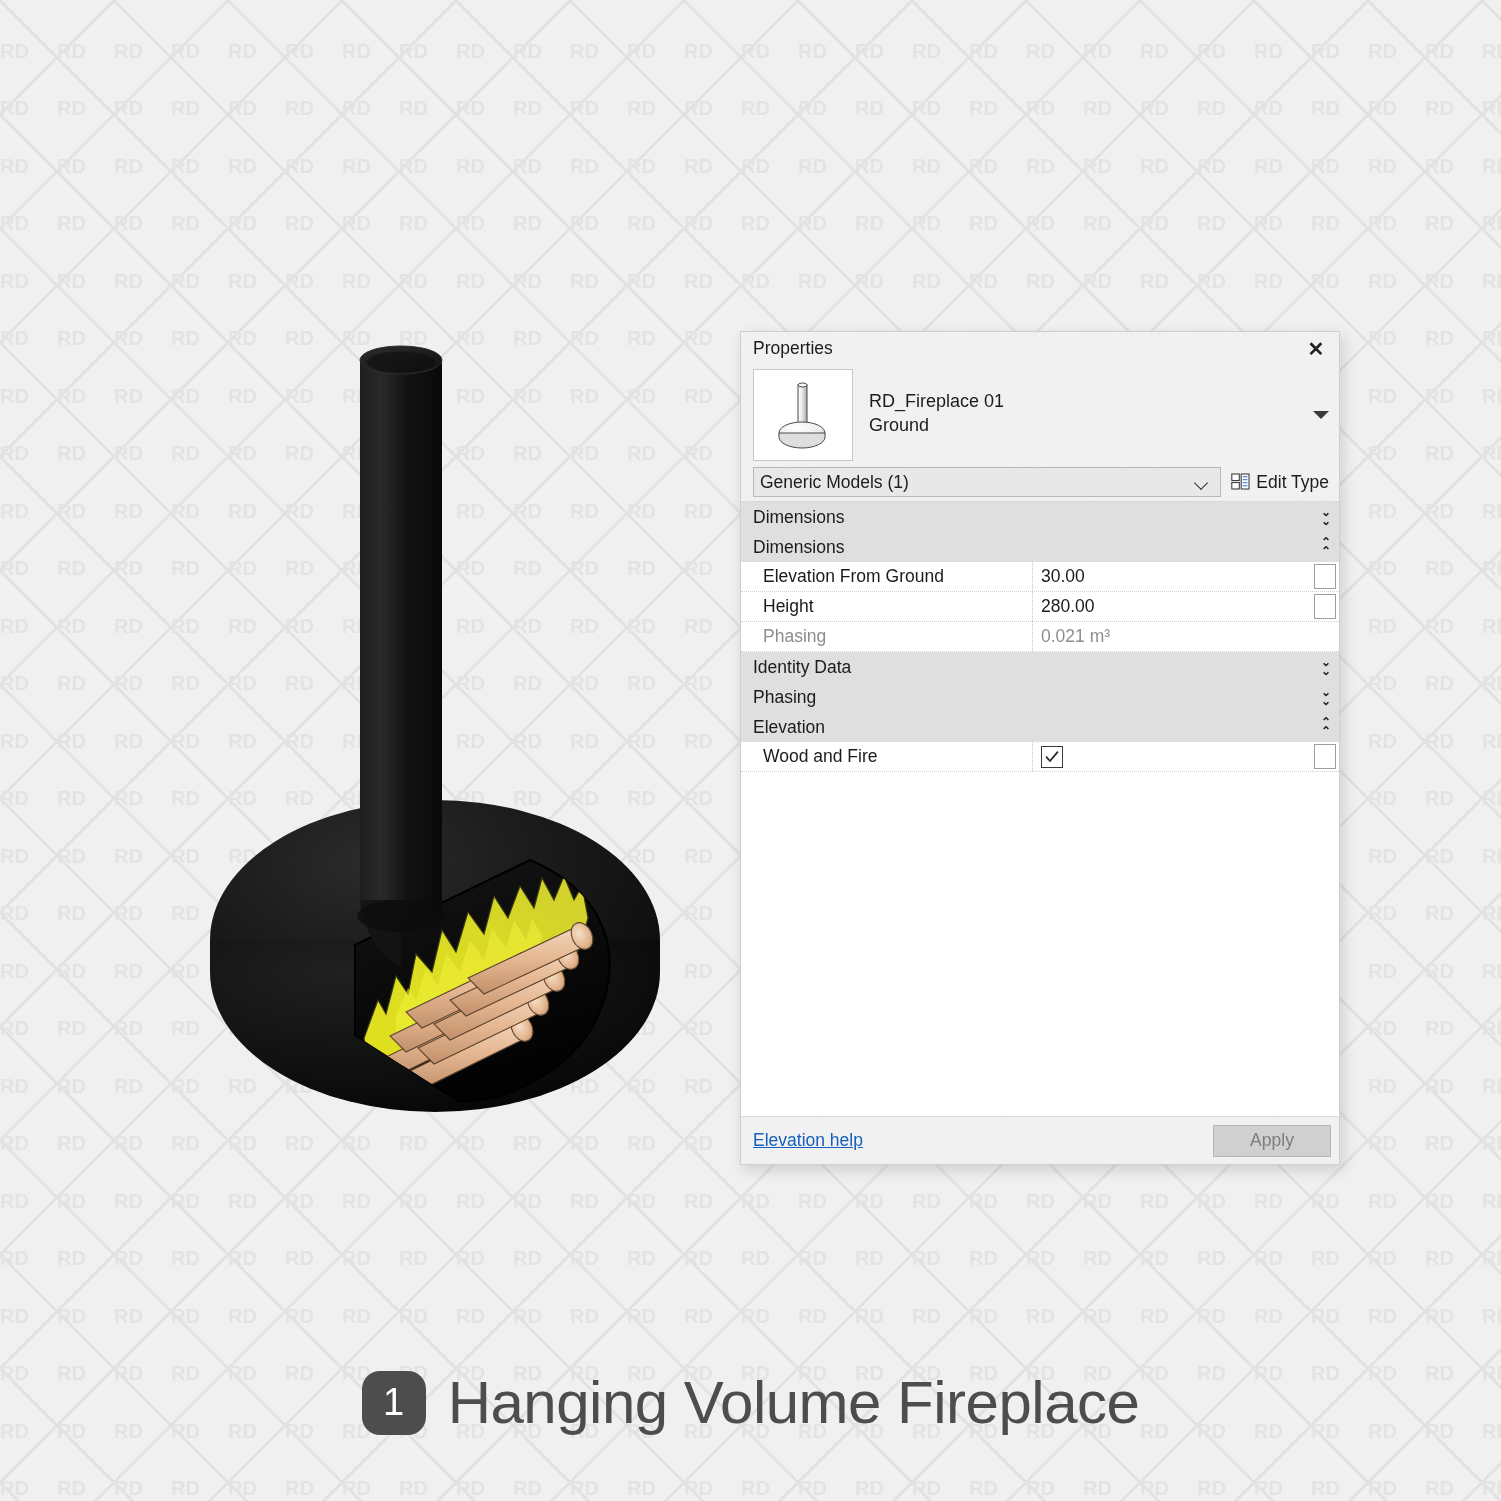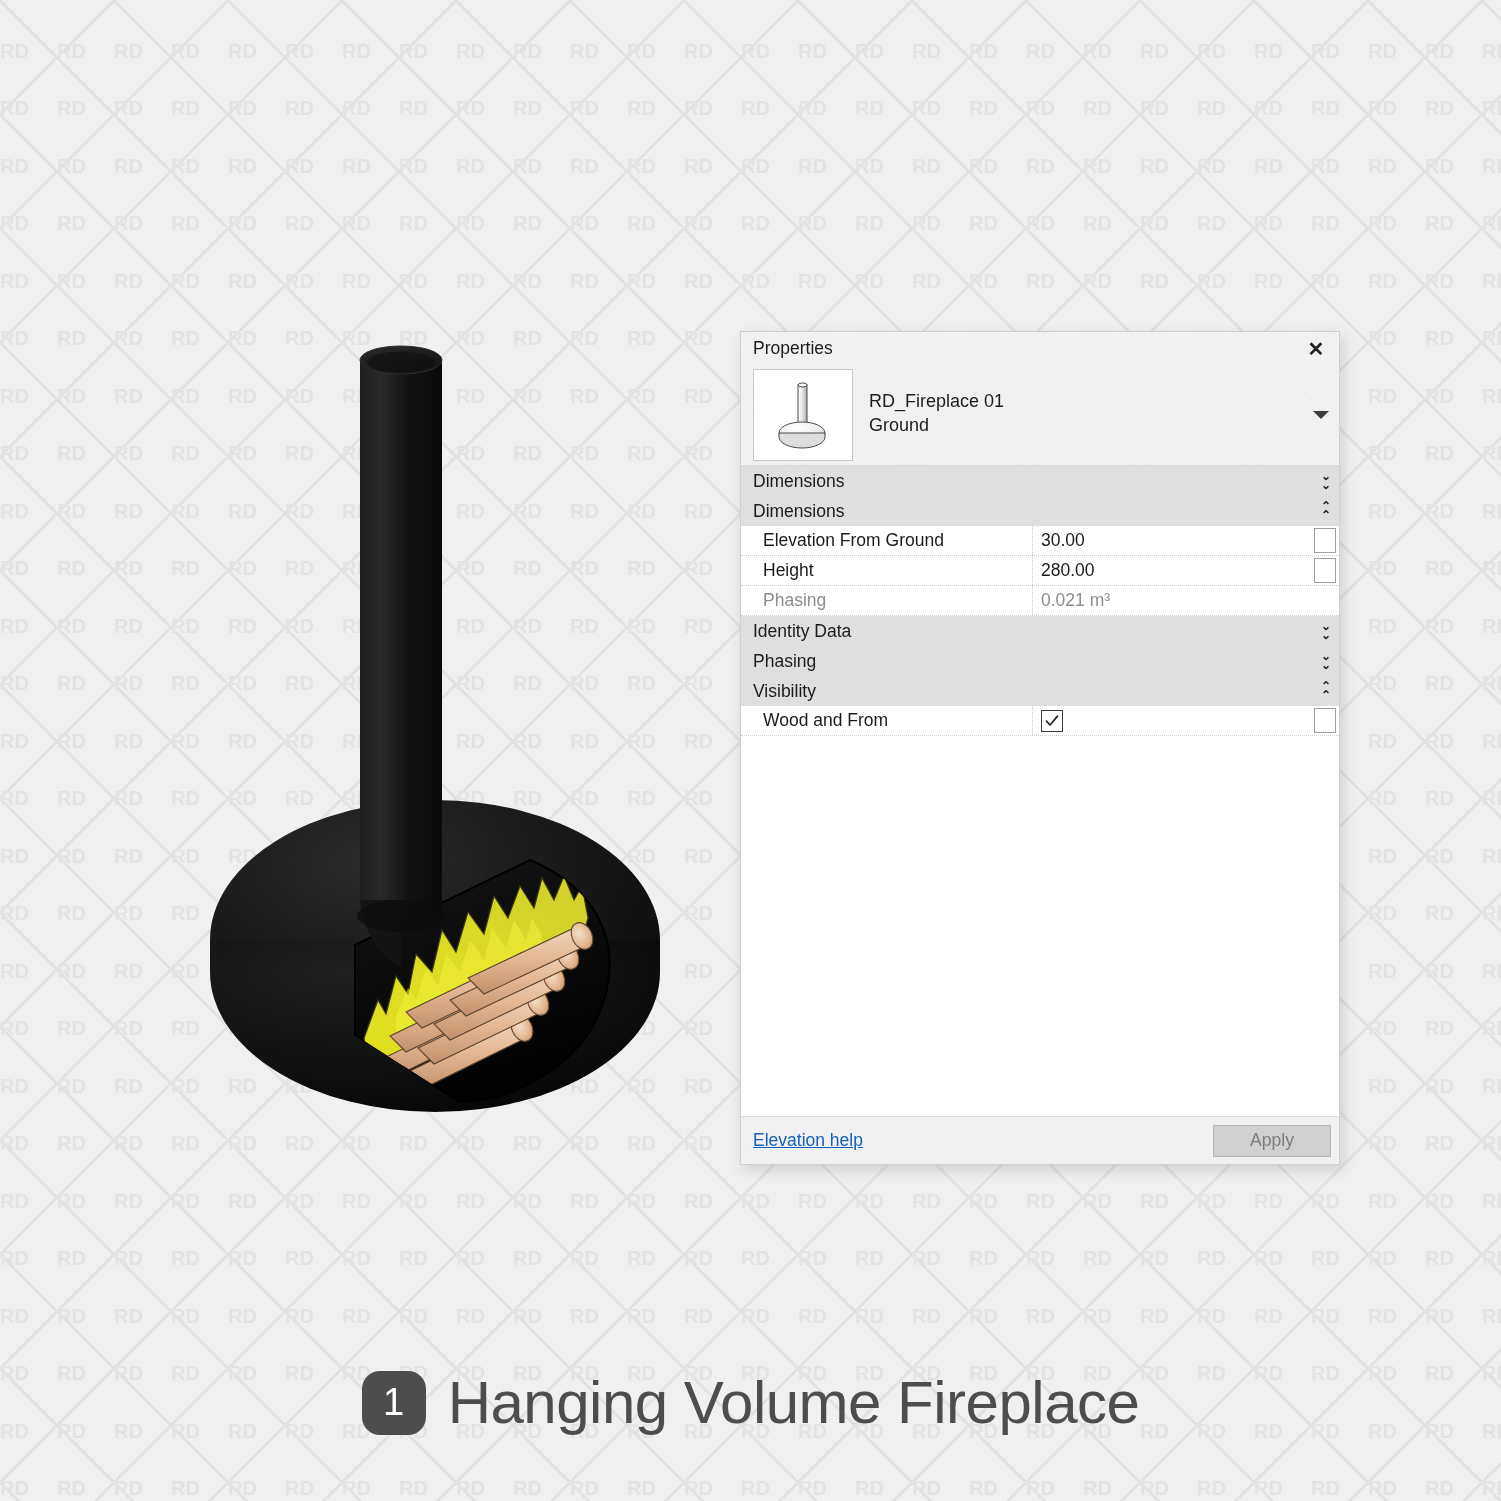--- a/index.html
+++ b/index.html
@@ -1129,20 +1129,38 @@
         <path d="M20,60 L20,64 A23,11 0 0 0 66,64 L66,60 Z" fill="#dedede" stroke="#4a4a4a" stroke-width="1"></path>
       </svg>
     </div>
     <div id="type-labels">
       <div id="type-family">RD_Fireplace 01</div>
       <div id="type-name">Ground</div>
     </div>
     <div id="header-dropdown-arrow"></div>
   </div>
 
+  <div id="selector-row">
+    <div id="type-selector">
+      <span id="type-selector-label">Generic Models (1)</span>
+      <span class="chev-down"></span>
+    </div>
+    <div id="edit-type-btn">
+      <svg width="19" height="18" viewBox="0 0 19 18" xmlns="http://www.w3.org/2000/svg">
+        <rect x="0.8" y="1" width="7.5" height="6.5" fill="#ffffff" stroke="#3f3f3f" stroke-width="1.1"></rect>
+        <rect x="0.8" y="9.5" width="7.5" height="6.5" fill="#ffffff" stroke="#3f3f3f" stroke-width="1.1"></rect>
+        <rect x="10.2" y="1" width="7.8" height="15" fill="#ffffff" stroke="#3f3f3f" stroke-width="1.1"></rect>
+        <rect x="11.7" y="3" width="4.8" height="1.3" fill="#5b8dd6"></rect>
+        <rect x="11.7" y="6" width="4.8" height="1.3" fill="#5b8dd6"></rect>
+        <rect x="11.7" y="9" width="4.8" height="1.3" fill="#5b8dd6"></rect>
+        <rect x="11.7" y="12" width="4.8" height="1.3" fill="#5b8dd6"></rect>
+      </svg>
+      <span>Edit Type</span>
+    </div>
+  </div>
 
   <div id="param-table">
     <div id="param-groups">
         <div class="group-row">
           <span class="group-label">Dimensions</span>
           <span class="group-toggle">
             <span class="dbl-chev">
               <span>⌄</span>
               <span>⌄</span>
             </span>
@@ -1184,30 +1202,30 @@
         <div class="group-row">
           <span class="group-label">Phasing</span>
           <span class="group-toggle">
             <span class="dbl-chev">
               <span>⌄</span>
               <span>⌄</span>
             </span>
           </span>
         </div>
         <div class="group-row">
-          <span class="group-label">Visibility</span>
+          <span class="group-label">Elevation</span>
           <span class="group-toggle">
             <span class="dbl-chev">
               <span>⌃</span>
               <span>⌃</span>
             </span>
           </span>
         </div>
         <div class="param-row">
-          <div class="param-name">Wood and From</div>
+          <div class="param-name">Wood and Fire</div>
           <div class="param-value">
             <div class="checkbox">
               <svg viewBox="0 0 16 16" xmlns="http://www.w3.org/2000/svg">
                 <path d="M2.5 8.2 L6 12 L13.5 3.2" fill="none" stroke="#2a2a2a" stroke-width="1.8" stroke-linecap="round" stroke-linejoin="round"></path>
               </svg>
             </div>
           </div>
           <div class="param-btn"></div>
         </div>
       </div>

